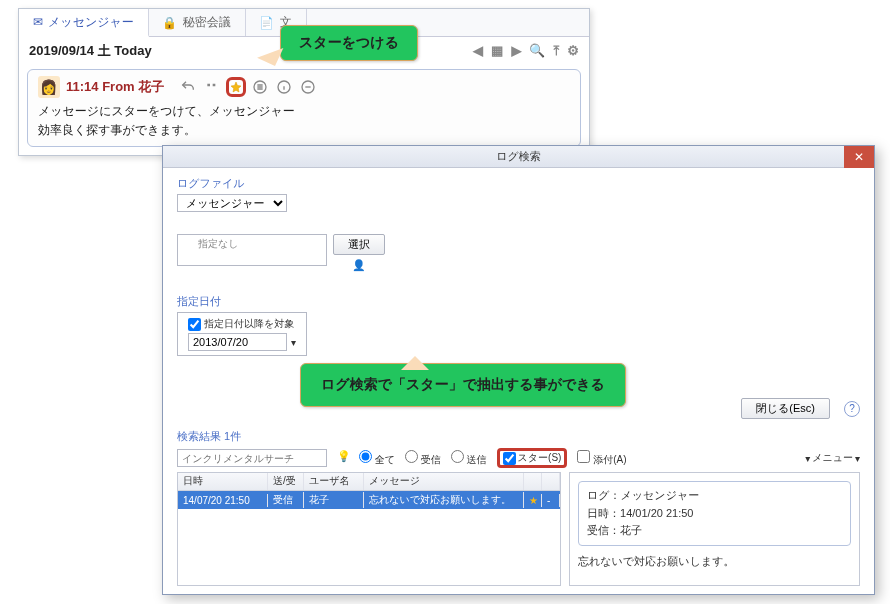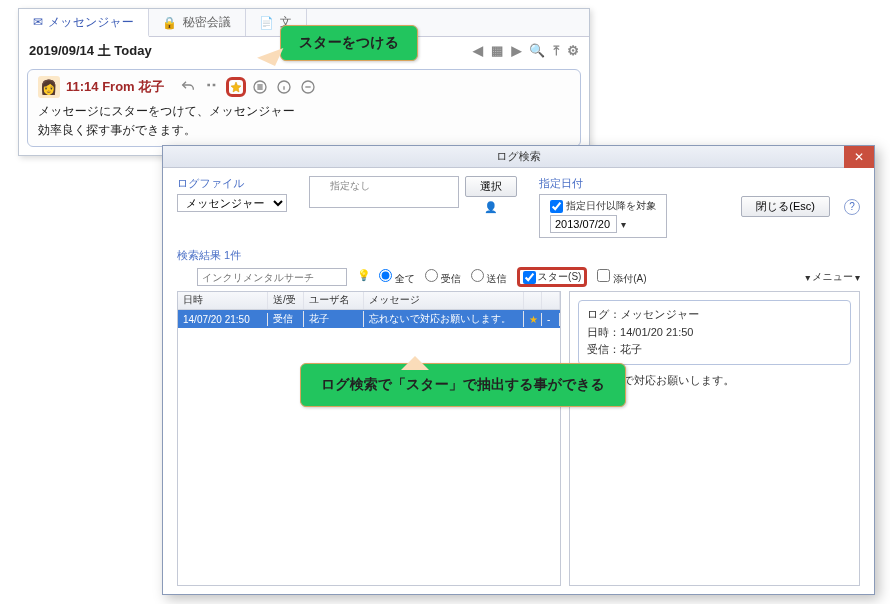--- a/index.html
+++ b/index.html
@@ -32,33 +32,33 @@
 .callout.c1::after { content: ""; position: absolute; left: -20px; bottom: -20px; width: 0; height: 0; border: 14px solid transparent; border-top-color: #fadcb9; transform: rotate(-20deg); }
 .callout.c2 { left: 300px; top: 340px; padding: 12px 20px; margin-top: 23px; }
 .callout.c2::before { content: ""; position: absolute; left: 100px; top: -22px; width: 0; height: 0; border: 14px solid transparent; border-bottom-color: #fadcb9; }
 
 
 .dialog { position: absolute; left: 162px; top: 145px; width: 713px; height: 450px; background: #fff; border: 1px solid #8a9ab8; box-shadow: 4px 4px 12px rgba(0,0,0,0.25); display: flex; flex-direction: column; }
 .title-bar { background: linear-gradient(#eef1f7, #dfe4ee); height: 22px; display: flex; align-items: center; justify-content: center; font-size: 11px; color: #333; position: relative; border-bottom: 1px solid #c2c7d4; }
 .close-x { position: absolute; right: 0; top: 0; width: 30px; height: 22px; background: #c94f3e; color: #fff; display: flex; align-items: center; justify-content: center; font-size: 12px; cursor: pointer; }
 
 .dlg-body { display: flex; flex-direction: column; flex: 1; padding: 8px 14px; font-size: 11px; color: #333; }
-.row-filters { display: flex; gap: 22px; align-items: flex-start; }
+.row-filters { display: flex; gap: 22px; align-items: flex-start; flex-direction: column; }
 .fg { display: flex; flex-direction: column; gap: 3px; }
 .fg-label { color: #4a6fc6; font-size: 11px; }
 .dd { border: 1px solid #b5b9c6; padding: 1px 4px; font-size: 11px; background: #fff; width: 110px; height: 18px; }
 .userbox { border: 1px solid #b5b9c6; width: 150px; height: 32px; padding: 2px 20px; font-size: 10px; color: #888; background: #fff; }
 .btn { border: 1px solid #abb0bd; background: linear-gradient(#fdfdfd,#e9ebef); padding: 2px 14px; font-size: 11px; cursor: pointer; border-radius: 2px; }
 .datebox { border: 1px solid #b5b9c6; padding: 4px 10px; font-size: 10px; }
 .date-inline { display: flex; align-items: center; gap: 4px; margin-top: 2px; }
 .help-circle { width: 16px; height: 16px; border: 1px solid #8aa0d4; border-radius: 50%; color: #4a6fc6; display: flex; align-items: center; justify-content: center; font-size: 10px; }
 
 .results-label { color: #4a6fc6; margin-top: 10px; font-size: 11px; }
 .toolbar2 { display: flex; align-items: center; gap: 10px; margin-top: 4px; }
-.searchbox { border: 1px solid #b5b9c6; width: 150px; height: 18px; font-size: 10px; padding: 1px 4px; color: #888; margin-left: 20px; }
+.searchbox { border: 1px solid #b5b9c6; width: 150px; height: 18px; font-size: 10px; padding: 1px 4px; color: #888; }
 .bulb { width: 12px; height: 16px; color: #caa636; }
 .radios { display: flex; gap: 10px; font-size: 10px; align-items: center; }
 .star-filter { border: 3px solid #c53a2f; border-radius: 4px; padding: 0 3px; display: flex; align-items: center; gap: 2px; }
 .menu-link { margin-left: auto; color: #333; font-size: 10px; display: flex; align-items: center; gap: 2px; }
 
 .split { display: flex; gap: 8px; flex: 1; margin-top: 4px; min-height: 0; }
 .table-area { flex: 1.4; border: 1px solid #c4c9d6; background: #fff; display: flex; flex-direction: column; }
 .thead { display: flex; background: linear-gradient(#f7f8fb,#e9ecf2); border-bottom: 1px solid #cfd3dd; height: 18px; font-size: 10px; color: #333; }
 .thead > div, .trow > div { padding: 1px 5px; border-right: 1px solid #e0e2ea; }
 .c-dt { width: 90px; } .c-sr { width: 36px; } .c-usr { width: 60px; } .c-msg { flex: 1; } .c-star { width: 18px; } .c-dash { width: 18px; }
@@ -171,21 +171,21 @@
         </div>
       </div>
       <div class="fg">
         <span class="fg-label">指定日付</span>
         <div class="datebox">
           <label style="display:flex;gap:3px;align-items:center">
             <input type="checkbox" checked="" style="">
             <span>指定日付以降を対象</span>
           </label>
           <div class="date-inline">
-            <input class="dd" style="width: 67px;" value="2013/07/20">
+            <input class="dd" style="width: 99px;" value="2013/07/20">
             <span>▾</span>
           </div>
         </div>
       </div>
       <div style="margin-left:auto;display:flex;gap:14px;align-items:center;margin-top:20px">
         <button class="btn">閉じる(Esc)</button>
         <div class="help-circle">?</div>
       </div>
     </div>
 

